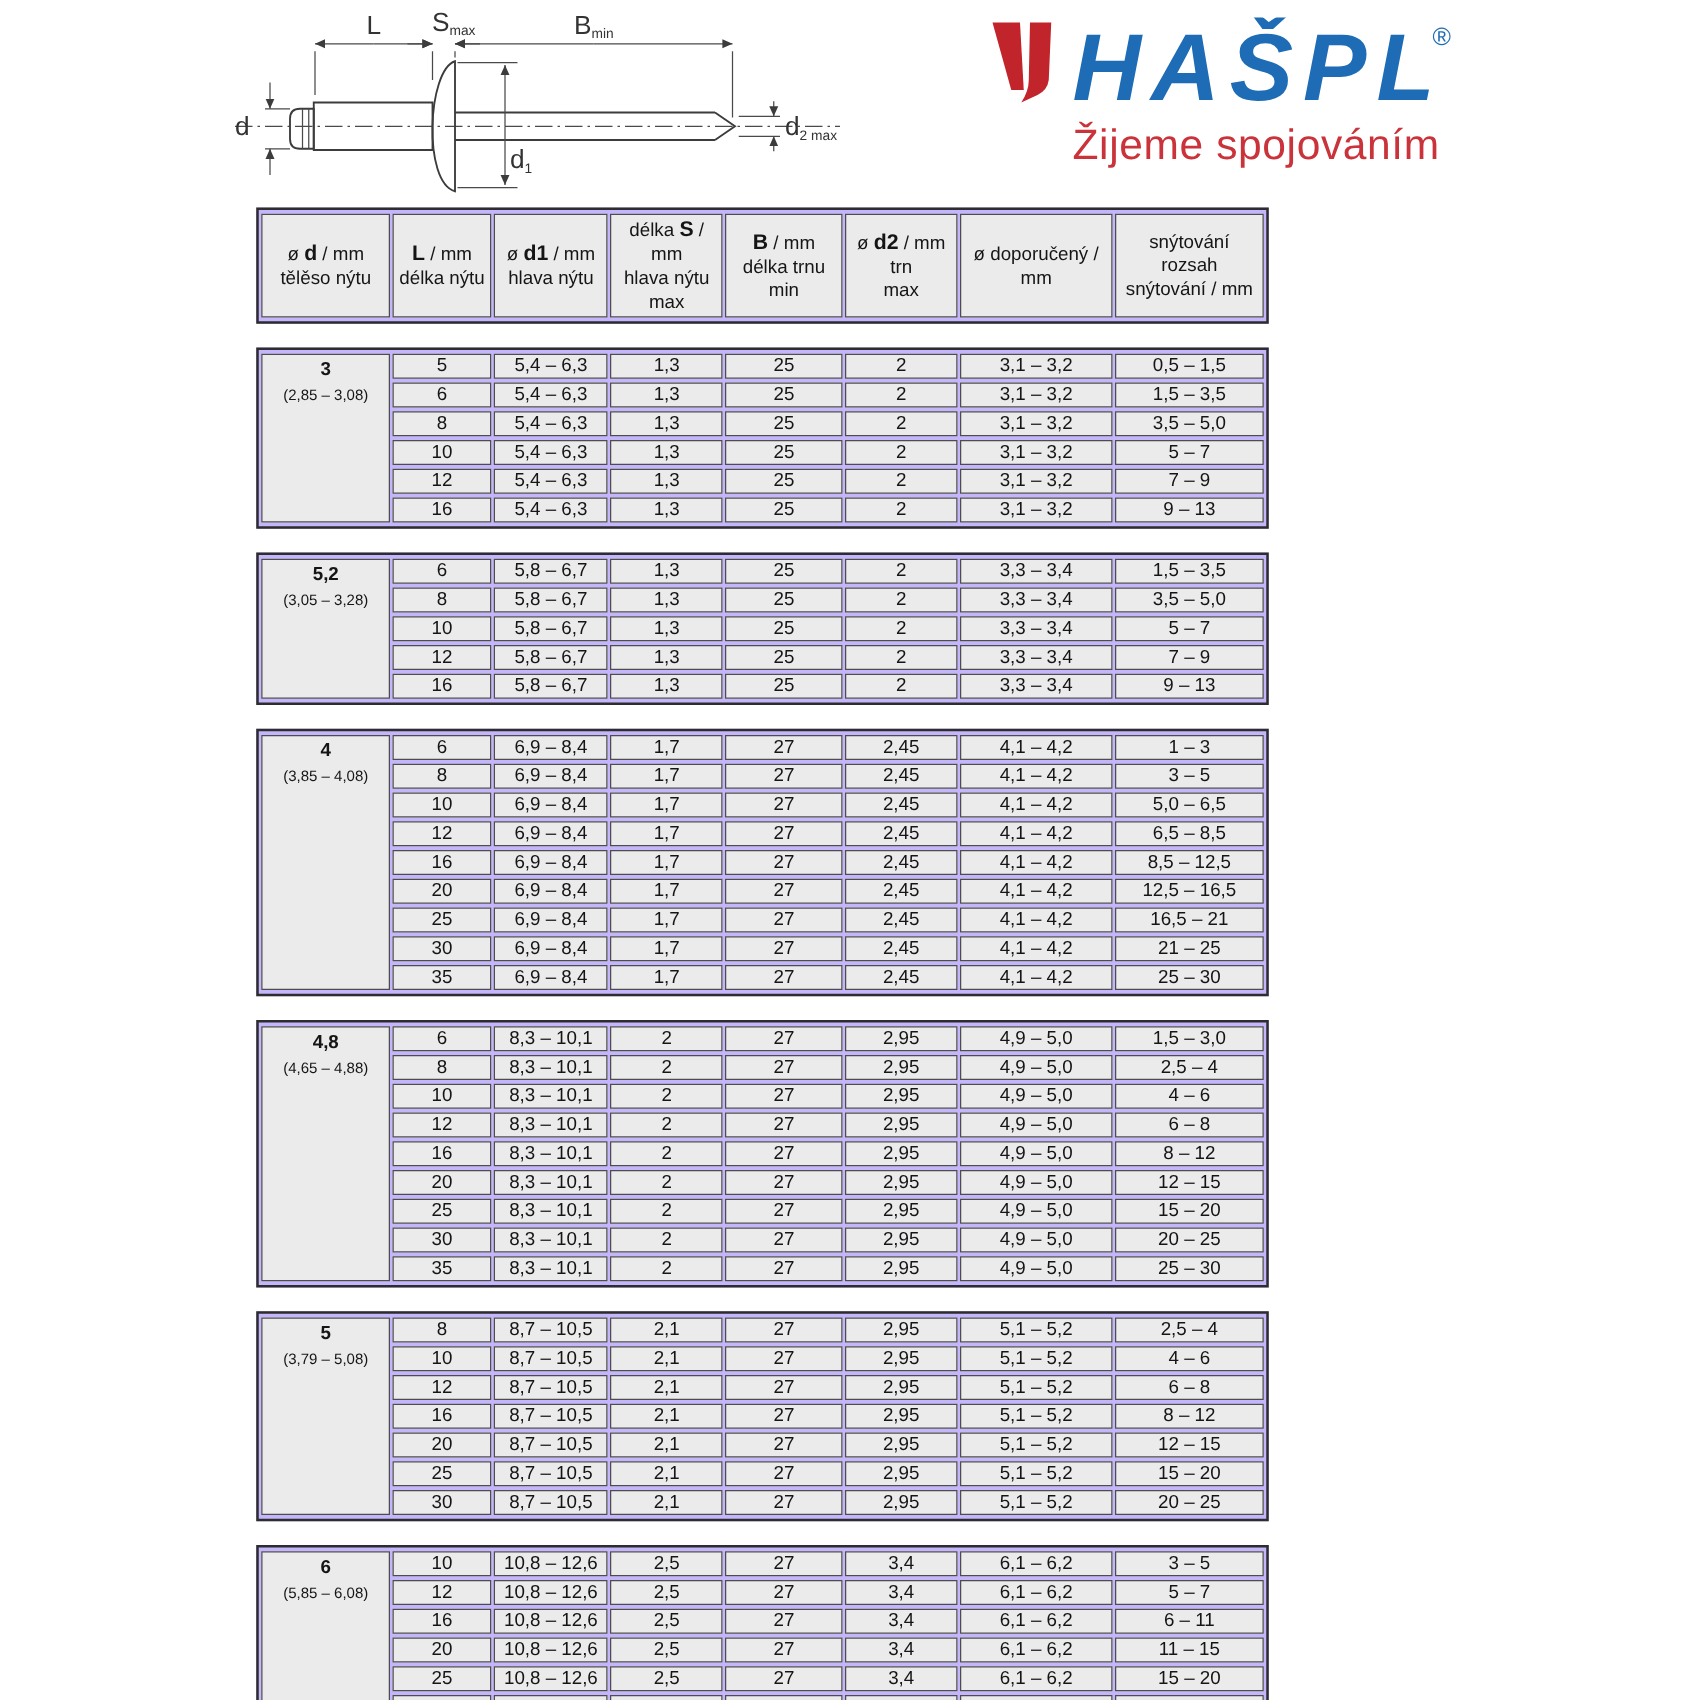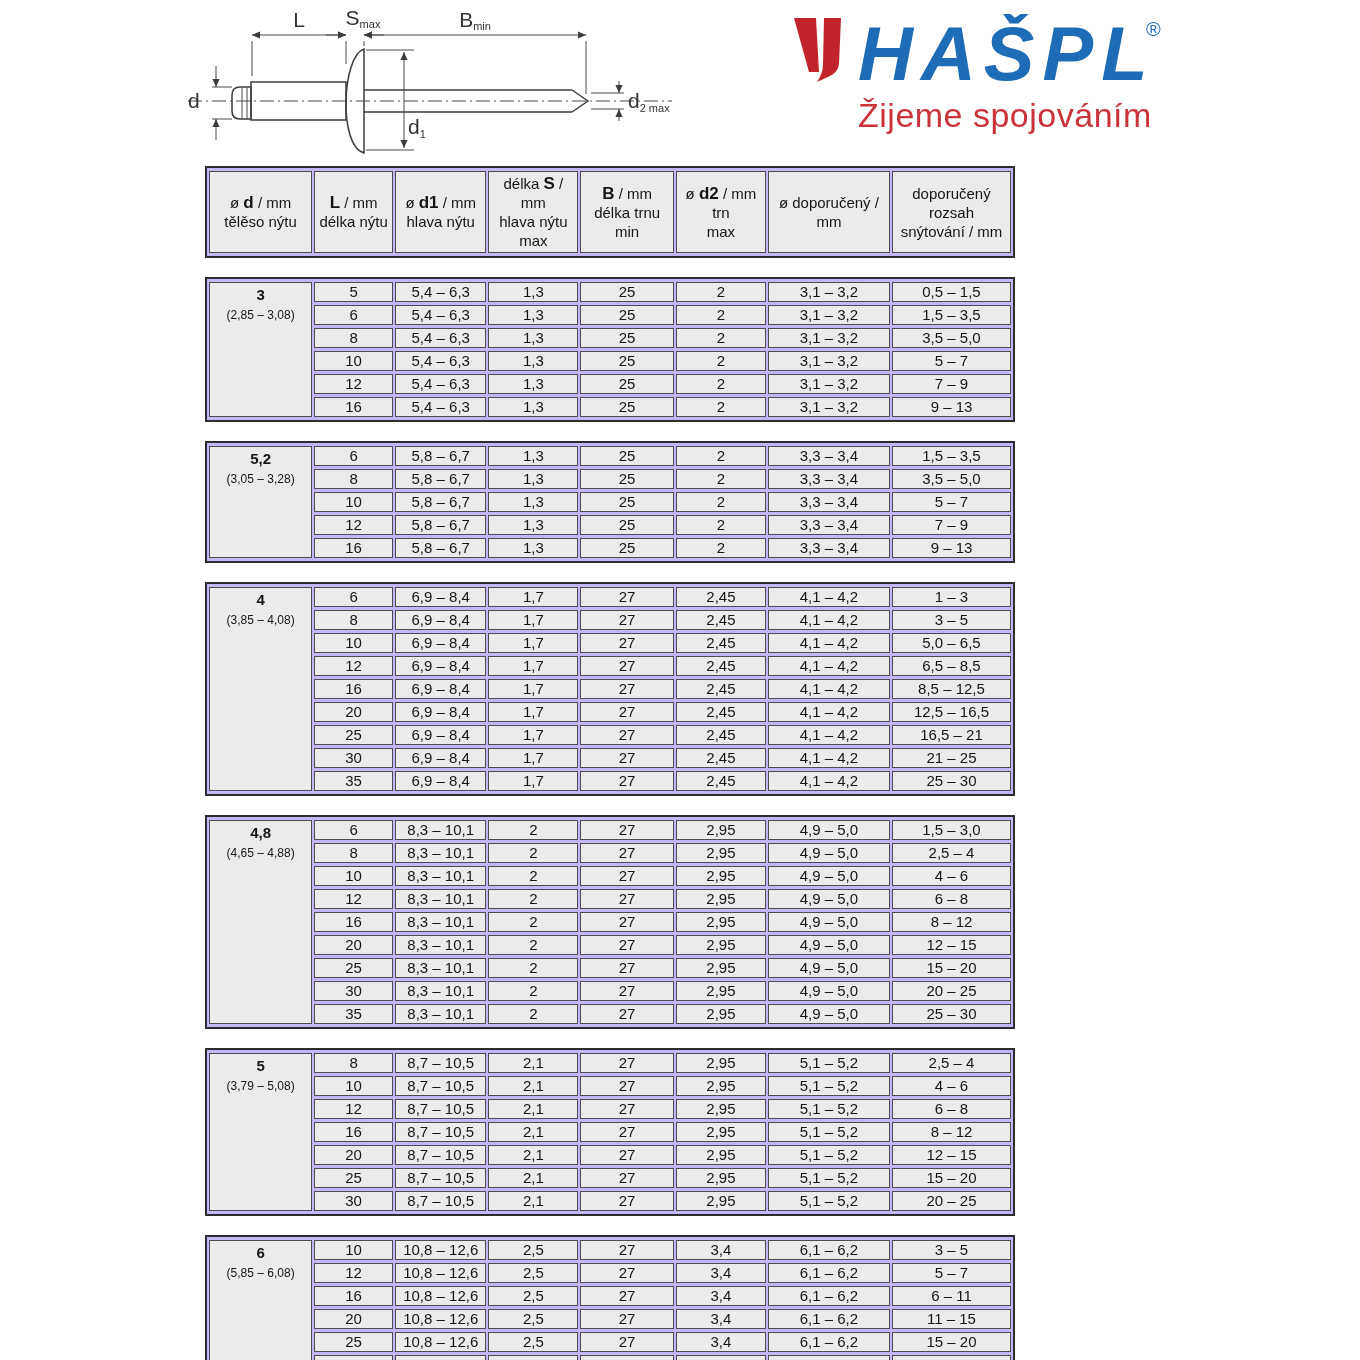--- a/index.html
+++ b/index.html
@@ -140,21 +140,21 @@
             </th>
             <th class="hcell">
               <div class="hl1"><span>ø </span><b>d2</b><span> / mm</span></div>
               <div class="hln">trn</div>
               <div class="hln">max</div>
             </th>
             <th class="hcell">
               <div class="hl1"><span>ø doporučený / mm</span></div>
             </th>
             <th class="hcell">
-              <div class="hln">doporučený</div>
+              <div class="hln">snýtování</div>
               <div class="hln">rozsah</div>
               <div class="hln">snýtování / mm</div>
             </th>
           </tr>
         </thead>
     </table>
     <div id="groups">
         <table class="grp">
           <colgroup>
             <col style="width: 13.1%;">

